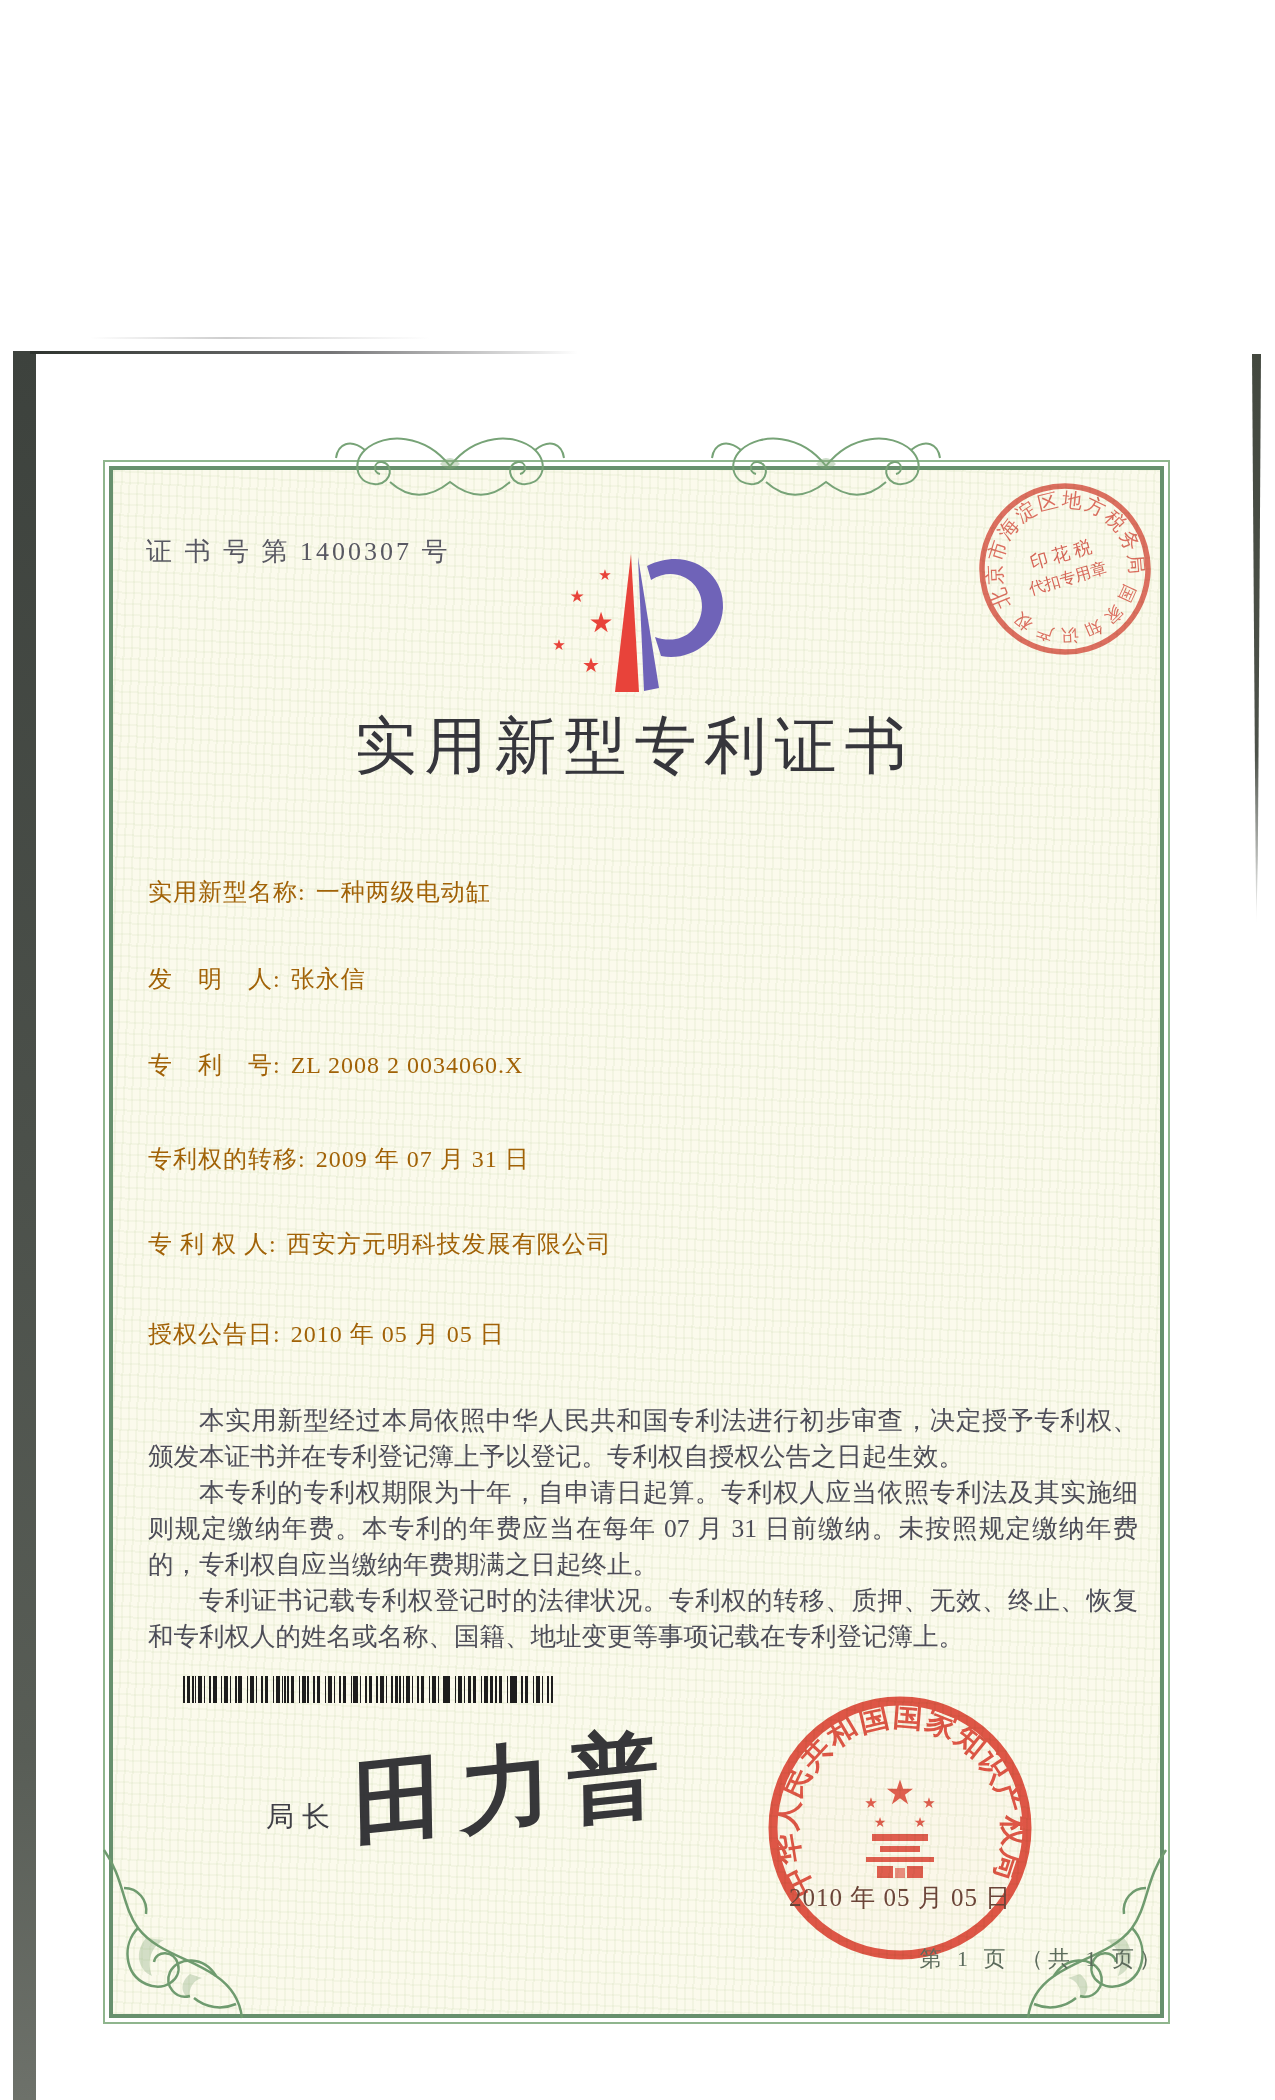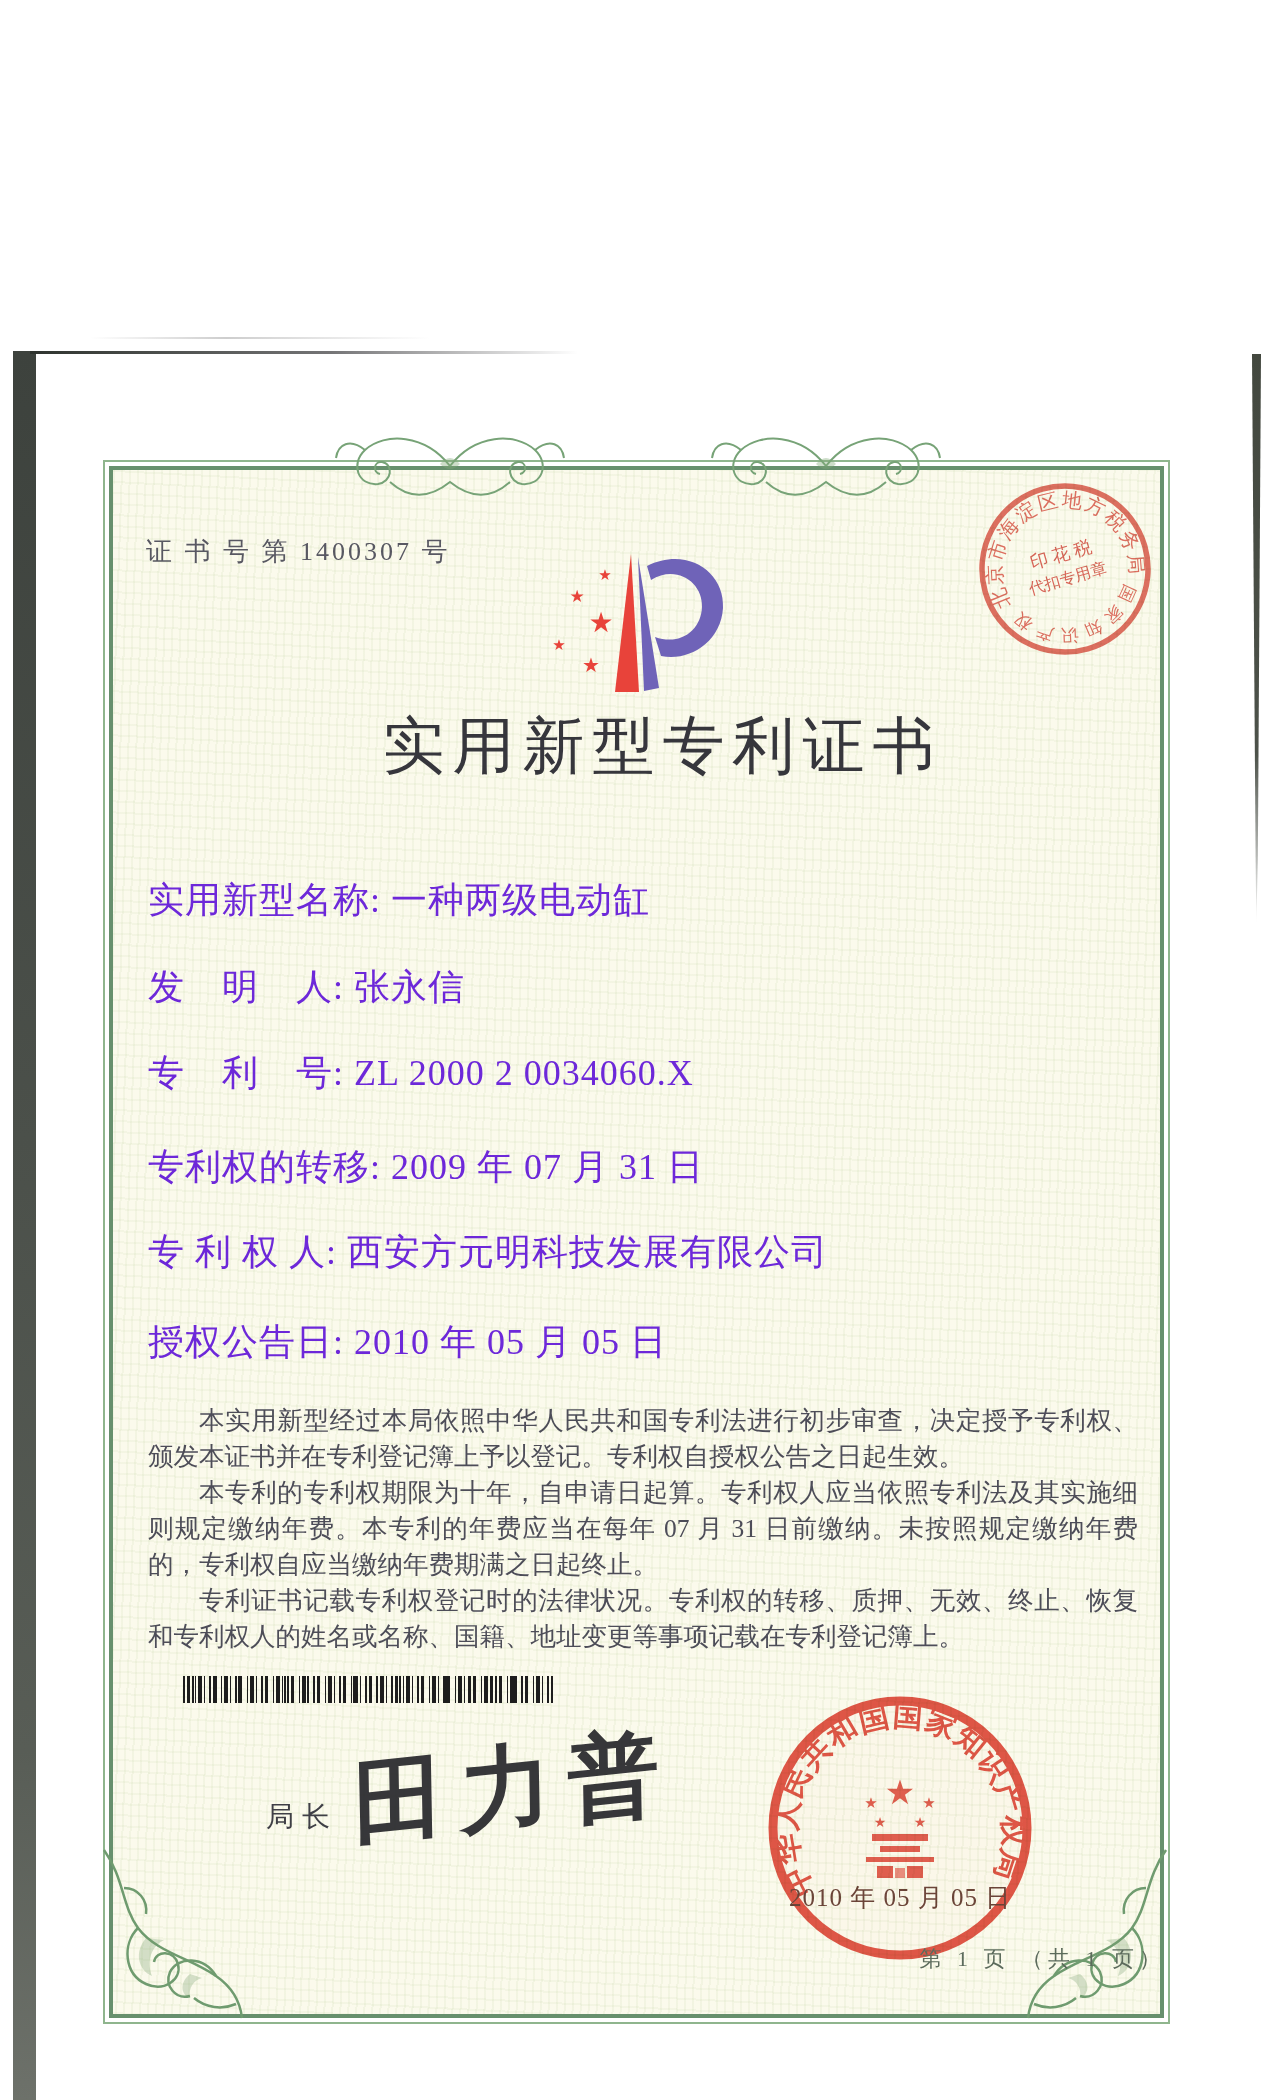--- a/index.html
+++ b/index.html
@@ -22,22 +22,22 @@
     border:2px solid #8fb58d;}
   .frame-inner{position:absolute;left:4px;top:4px;right:4px;bottom:4px;
     border:4px solid #67906d;background-color:#fbfaec;
     background-image:
       repeating-linear-gradient(92deg, rgba(168,194,132,.10) 0 2px, rgba(255,255,255,0) 2px 8px),
       repeating-linear-gradient(3deg, rgba(168,194,132,.09) 0 2px, rgba(255,255,255,0) 2px 11px);}
   .ornament{position:absolute;pointer-events:none;}
   
   .cert-no{position:absolute;left:146px;top:534px;font-size:26px;letter-spacing:3px;color:#585862;text-align:center;}
   .title{position:absolute;left:103px;top:704px;width:1063px;text-align:center;
-    font-size:62px;letter-spacing:8px;color:#36363c;font-weight:500;padding-left:28px;}
-  .field{position:absolute;left:148px;font-size:36px;color:#6d28d9;letter-spacing:1px;white-space:nowrap;}
+    font-size:62px;letter-spacing:8px;color:#36363c;font-weight:500;}
+  .field{position:absolute;left:148px;font-size:24px;color:#a16207;letter-spacing:1px;white-space:nowrap;}
   .field .val{margin-left:10px;}
   .f0{top:876px}.f1{top:963px}.f2{top:1049px}.f3{top:1143px}.f4{top:1228px}.f5{top:1318px}
   .body-text{position:absolute;left:148px;top:1371px;width:990px;font-size:25.5px;
     line-height:36px;text-align:justify;color:#4d4d58;margin-top:32px;}
   .body-text p{margin:0;text-indent:2em;}
   
   .barcode{position:absolute;left:183px;top:1676px;width:370px;height:27px;
     background-image:
       repeating-linear-gradient(90deg,#1d1d1d 0 2px,rgba(0,0,0,0) 2px 4px,#1d1d1d 4px 7px,rgba(0,0,0,0) 7px 12px,#1d1d1d 12px 13px,rgba(0,0,0,0) 13px 15px,#1d1d1d 15px 19px,rgba(0,0,0,0) 19px 21px,#1d1d1d 21px 22px,rgba(0,0,0,0) 22px 26px),
       repeating-linear-gradient(90deg,rgba(0,0,0,0) 0 9px,#1d1d1d 9px 11px,rgba(0,0,0,0) 11px 23px);}
@@ -145,21 +145,21 @@
 
 <div class="title">实用新型专利证书</div>
 
 <div class="field f0">
   <span>实用新型名称:</span><span class="val">一种两级电动缸</span>
 </div>
 <div class="field f1">
   <span>发　明　人:</span><span class="val">张永信</span>
 </div>
 <div class="field f2">
-  <span>专　利　号:</span><span class="val">ZL 2000 2 0034060.X</span>
+  <span>专　利　号:</span><span class="val">ZL 2008 2 0034060.X</span>
 </div>
 <div class="field f3">
   <span>专利权的转移:</span><span class="val">2009 年 07 月 31 日</span>
 </div>
 <div class="field f4">
   <span>专 利 权 人:</span><span class="val">西安方元明科技发展有限公司</span>
 </div>
 <div class="field f5">
   <span>授权公告日:</span><span class="val">2010 年 05 月 05 日</span>
 </div>

